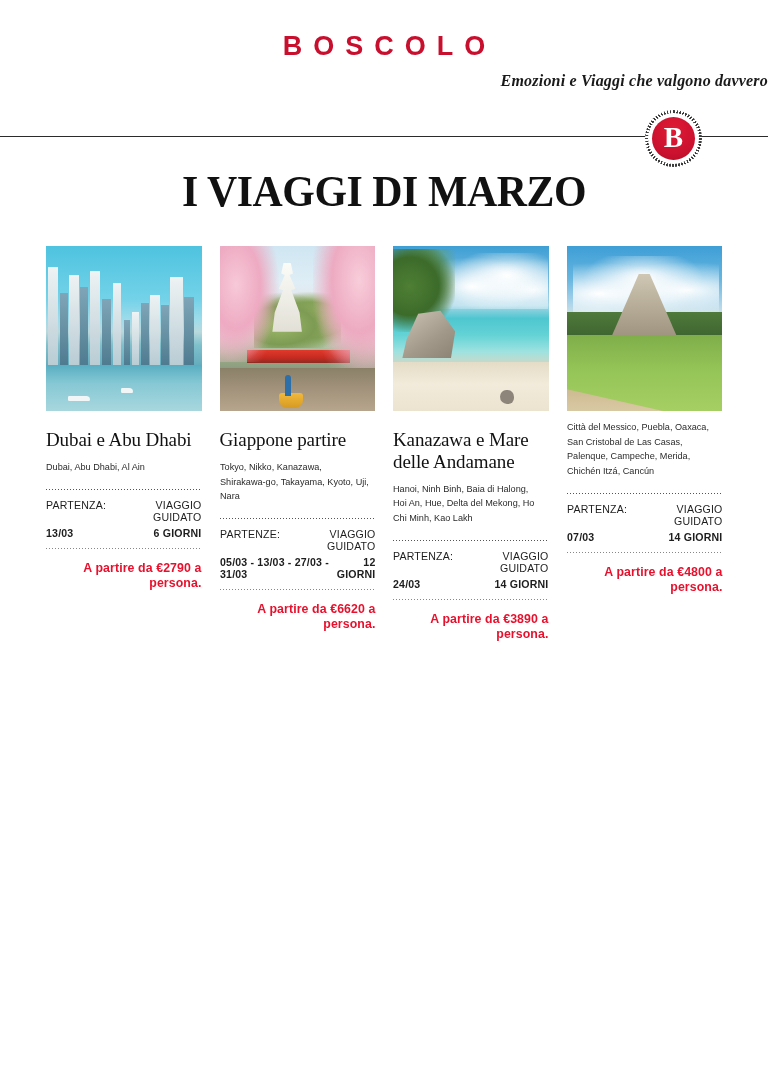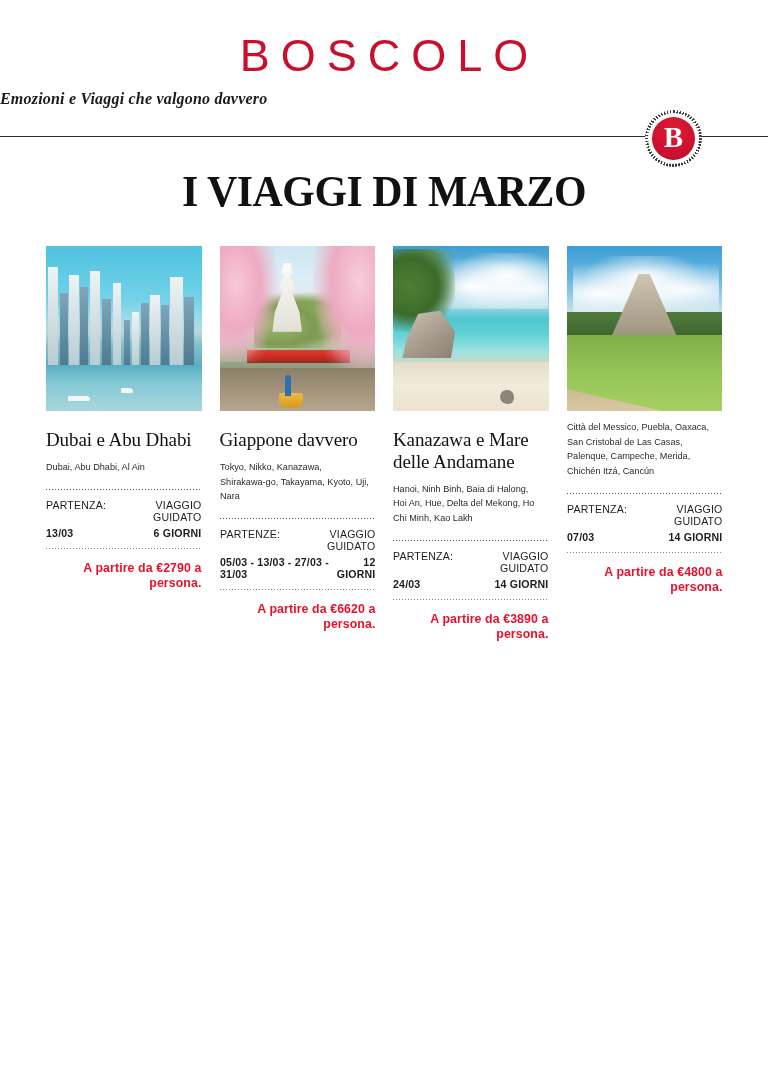--- a/index.html
+++ b/index.html
@@ -15,36 +15,37 @@
 
   
   .header {
     position: relative;
     height: 137px;
   }
   .brand-wordmark {
     text-align: center;
     padding-top: 33px;
     font-family: "Liberation Sans", sans-serif;
-    font-weight: normal;
-    font-size: 45px;
+    font-weight: bold;
+    font-size: 27px;
     letter-spacing: 11px;
     text-indent: 11px;
     color: #C8102E;
     line-height: 1;
   }
   .brand-tagline {
-    text-align: left;
+    text-align: right;
     margin-top: 12px;
     font-family: "Liberation Serif", serif;
     font-style: italic;
     font-weight: bold;
     font-size: 16px;
     letter-spacing: 0.2px;
     color: #1a1a1a;
+    margin-left: 11px;
   }
   .header-rule {
     position: absolute;
     left: 0;
     right: 0;
     top: 136px;
     height: 1px;
     background: #2b2b2b;
   }
 
@@ -367,21 +368,21 @@
     <div class="card-photo photo-japan">
       <div class="trees"></div>
       <div class="castle"></div>
       <div class="bridge"></div>
       <div class="moat"></div>
       <div class="skiff"></div>
       <div class="boatman"></div>
       <div class="blossom-l"></div>
       <div class="blossom-r"></div>
     </div>
-    <div class="card-title">Giappone davvero</div>
+    <div class="card-title">Giappone partire</div>
     <div class="card-subtitle">Tokyo, Nikko, Kanazawa, Shirakawa-go, Takayama, Kyoto, Uji, Nara</div>
     <div class="divider"></div>
     <div class="info-row">
       <span class="info-left">PARTENZE:</span>
       <span class="info-right">VIAGGIO GUIDATO</span>
     </div>
     <div class="info-row values">
       <span class="info-left">05/03 - 13/03 - 27/03 - 31/03</span>
       <span class="info-right">12 GIORNI</span>
     </div>

